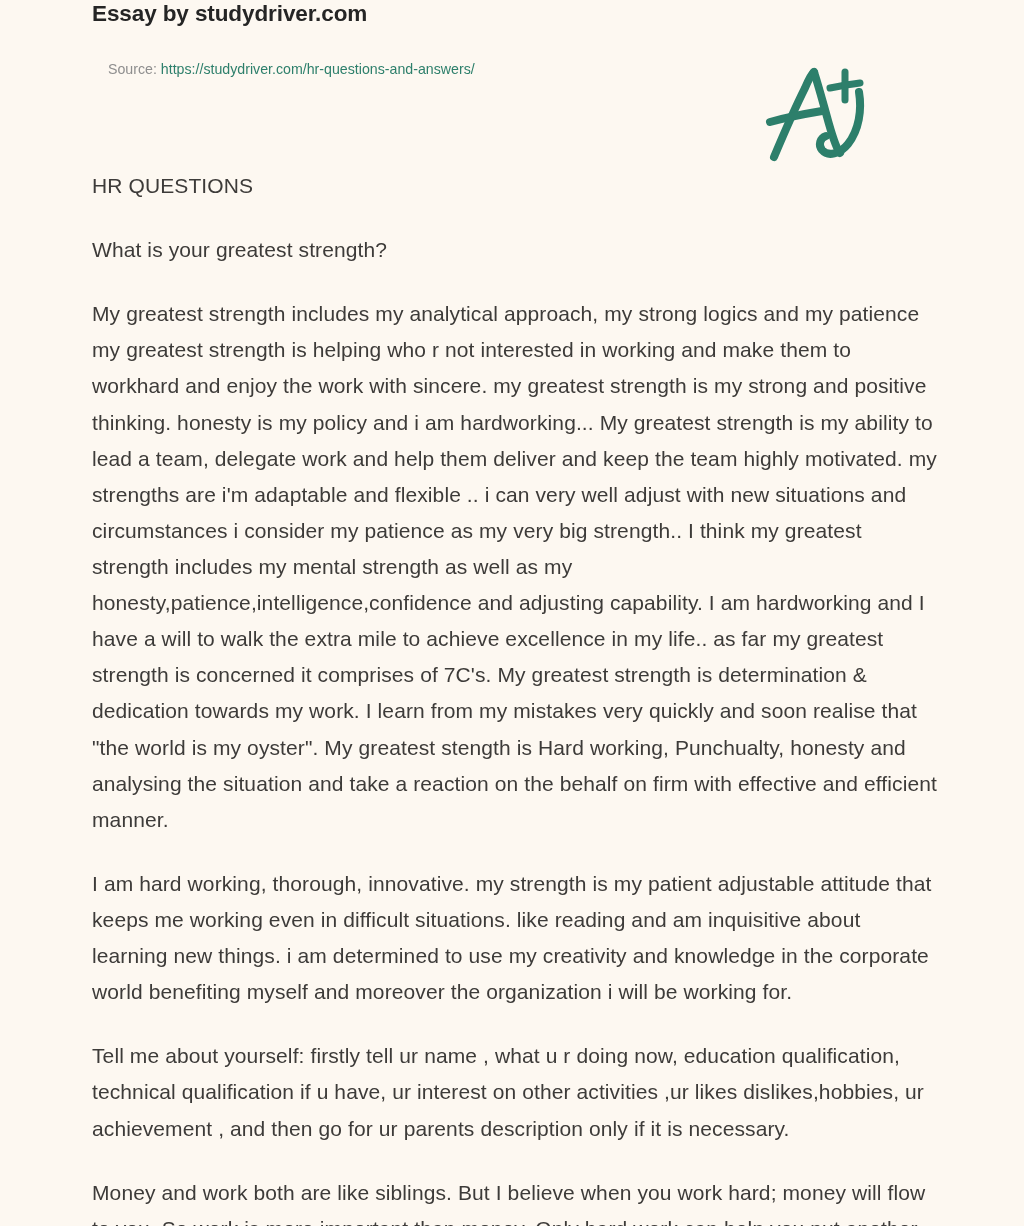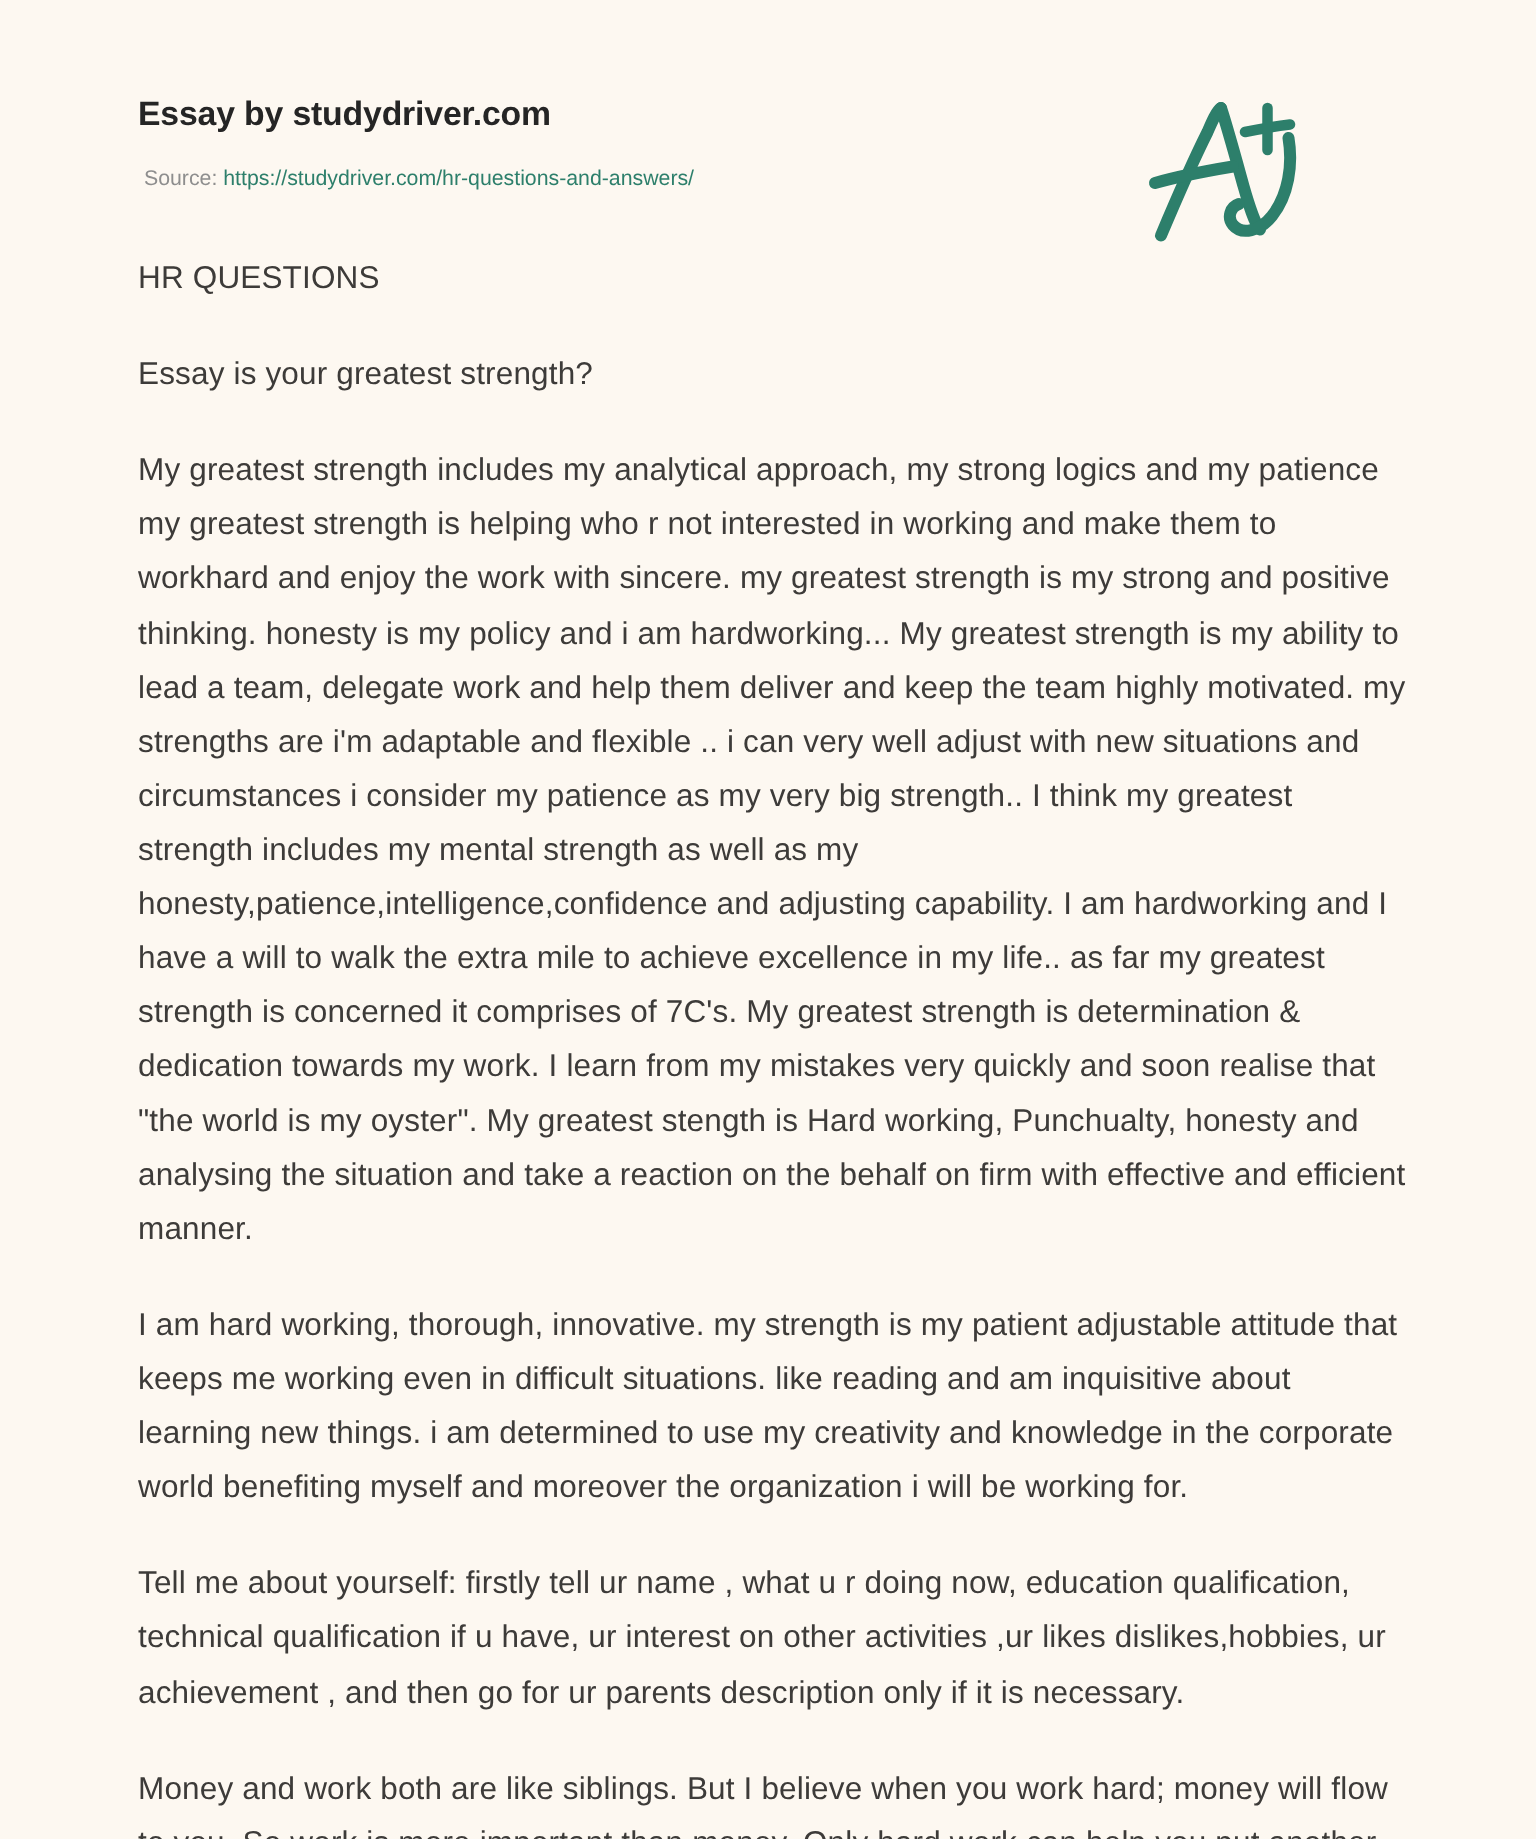--- a/index.html
+++ b/index.html
@@ -18,35 +18,34 @@
     width: 1024px;
     height: 1226px;
     position: relative;
     box-sizing: border-box;
     padding: 0 80px;
   }
 
   
   .header {
     position: relative;
-    padding-top: 62px;
     height: 128px;
     box-sizing: border-box;
   }
   .essay-by {
     font-size: 22.5px;
     font-weight: bold;
     color: #252525;
     letter-spacing: -0.1px;
     line-height: 1.2;
     margin: 0;
     padding-left: 12px;
   }
   .source-line {
-    margin: 4px;
+    margin: 16px;
     padding-left: 12px;
     padding-top: 18px;
     font-size: 14.2px;
     line-height: 1.2;
     color: #8e8e8e;
   }
   .source-label {
     color: #8e8e8e;
   }
   .source-url {
@@ -121,21 +120,21 @@
           <path d="M99 32 C 102 50, 99 70, 88 84 C 80 94, 68 97, 62 90 C 58 85, 60 78, 66 76" stroke-width="8"></path>
         </g>
       </svg>
     </div>
   </div>
 
   <div class="article">
 
     <p class="body-block first">HR QUESTIONS</p>
 
-    <p class="body-block">Essay is your greatest strength?</p>
+    <p class="body-block">What is your greatest strength?</p>
 
     <p class="body-block">My greatest strength includes my analytical approach, my strong logics and my patience my greatest strength is helping who r not interested in working and make them to workhard and enjoy the work with sincere. my greatest strength is my strong and positive thinking. honesty is my policy and i am hardworking... My greatest strength is my ability to lead a team, delegate work and help them deliver and keep the team highly motivated. my strengths are i'm adaptable and flexible .. i can very well adjust with new situations and circumstances i consider my patience as my very big strength.. I think my greatest strength includes my mental strength as well as my honesty,patience,intelligence,confidence and adjusting capability. I am hardworking and I have a will to walk the extra mile to achieve excellence in my life.. as far my greatest strength is concerned it comprises of 7C's. My greatest strength is determination &amp; dedication towards my work. I learn from my mistakes very quickly and soon realise that "the world is my oyster". My greatest stength is Hard working, Punchualty, honesty and analysing the situation and take a reaction on the behalf on firm with effective and efficient manner.</p>
 
     <p class="body-block">I am hard working, thorough, innovative. my strength is my patient adjustable attitude that keeps me working even in difficult situations. like reading and am inquisitive about learning new things. i am determined to use my creativity and knowledge in the corporate world benefiting myself and moreover the organization i will be working for.</p>
 
     <p class="body-block">Tell me about yourself: firstly tell ur name , what u r doing now, education qualification, technical qualification if u have, ur interest on other activities ,ur likes dislikes,hobbies, ur achievement , and then go for ur parents description only if it is necessary.</p>
 
 
     <p class="body-block">Money and work both are like siblings. But I believe when you work hard; money will flow to you. So work is more important than money. Only hard work can help you put another feather in your success cap. Perhaps satisfaction is the most important one.. ,not just the money or work.. We may not be satisfied even if we have the money.. ut our performance will definitely give us the satisfaction as wel as the money.. So ultimately,we must go for satisfaction and decide which of our action is going to give us the same.. It is the work and the performance of an individual's that determine the success and the money. so. it will be more benefical for an individual to focus on the work. Both work and money are important to me, it is the matter of preferance, I will prefer work, because of work I will be getting money, no work no money, ultimately work harder and you can gain more and more money.</p>
 

